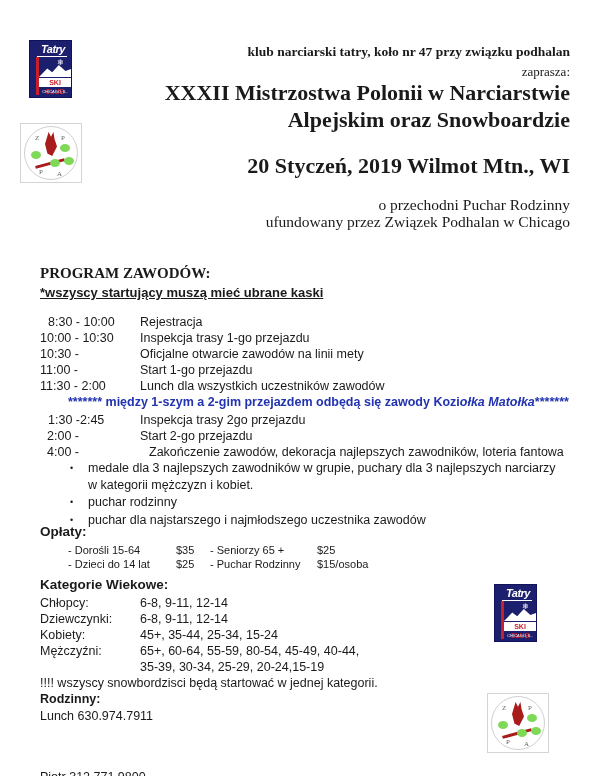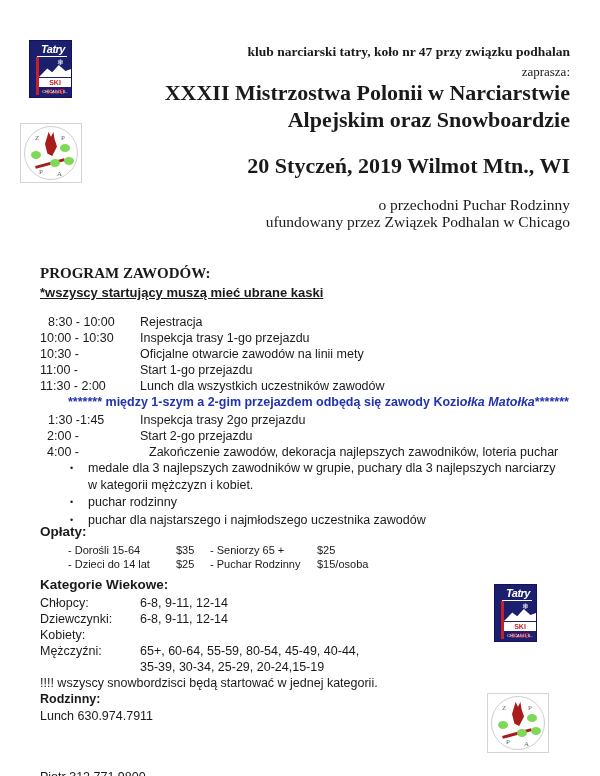--- a/index.html
+++ b/index.html
@@ -113,27 +113,27 @@
 </div>
 <div class="abs sans sched-row" style="top:378px;">
   <span class="sched-time">11:30 - 2:00</span><span>Lunch dla wszystkich uczestników zawodów</span>
 </div>
 
 <div class="abs sans blue-note">
   <span>******* między 1-szym a 2-gim przejazdem odbędą się zawody Kozi</span><i>ołka Matołka</i><span>*******</span>
 </div>
 
 <div class="abs sans sched-row" style="top:412px;left:48px;">
-  <span class="sched-time" style="width:92px;">1:30 -1:45</span><span>Inspekcja trasy 2go przejazdu</span>
+  <span class="sched-time" style="width:92px;">1:30 -2:45</span><span>Inspekcja trasy 2go przejazdu</span>
 </div>
 <div class="abs sans sched-row" style="top:428px;left:47px;">
   <span class="sched-time" style="width:93px;">2:00 -</span><span>Start 2-go przejazdu</span>
 </div>
 <div class="abs sans sched-row" style="top:444px;left:47px;">
-  <span class="sched-time" style="width:102px;">4:00 -</span><span>Zakończenie zawodów, dekoracja najlepszych zawodników, loteria puchar</span>
+  <span class="sched-time" style="width:102px;">4:00 -</span><span>Zakończenie zawodów, dekoracja najlepszych zawodników, loteria fantowa</span>
 </div>
 
 <div class="abs sans bullet-row" style="top:460px;">
   <span class="bullet">•</span>
   <span class="bullet-text">medale dla 3 najlepszych zawodników w grupie, puchary dla 3 najlepszych narciarzy</span>
   <span class="bullet-text" style="top:17px;">w kategorii mężczyzn i kobiet.</span>
 </div>
 <div class="abs sans bullet-row" style="top:494px;">
   <span class="bullet">•</span>
   <span class="bullet-text">puchar rodzinny</span>
@@ -161,20 +161,21 @@
 <div class="abs sans kat-row" style="top:595px;width:400px;">
   <span class="k-label">Chłopcy:</span>
   <span class="k-val">6-8, 9-11, 12-14</span>
 </div>
 <div class="abs sans kat-row" style="top:611px;width:400px;">
   <span class="k-label">Dziewczynki:</span>
   <span class="k-val">6-8, 9-11, 12-14</span>
 </div>
 <div class="abs sans kat-row" style="top:627px;width:400px;">
   <span class="k-label">Kobiety:</span>
+  <span class="k-val">45+, 35-44, 25-34, 15-24</span>
 </div>
 <div class="abs sans kat-row" style="top:643px;width:400px;">
   <span class="k-label">Mężczyźni:</span>
   <span class="k-val">65+, 60-64, 55-59, 80-54, 45-49, 40-44,</span>
 </div>
 <div class="abs sans kat-row" style="top:659px;width:400px;">
   <span class="k-label"></span>
   <span class="k-val">35-39, 30-34, 25-29, 20-24,15-19</span>
 </div>
 

